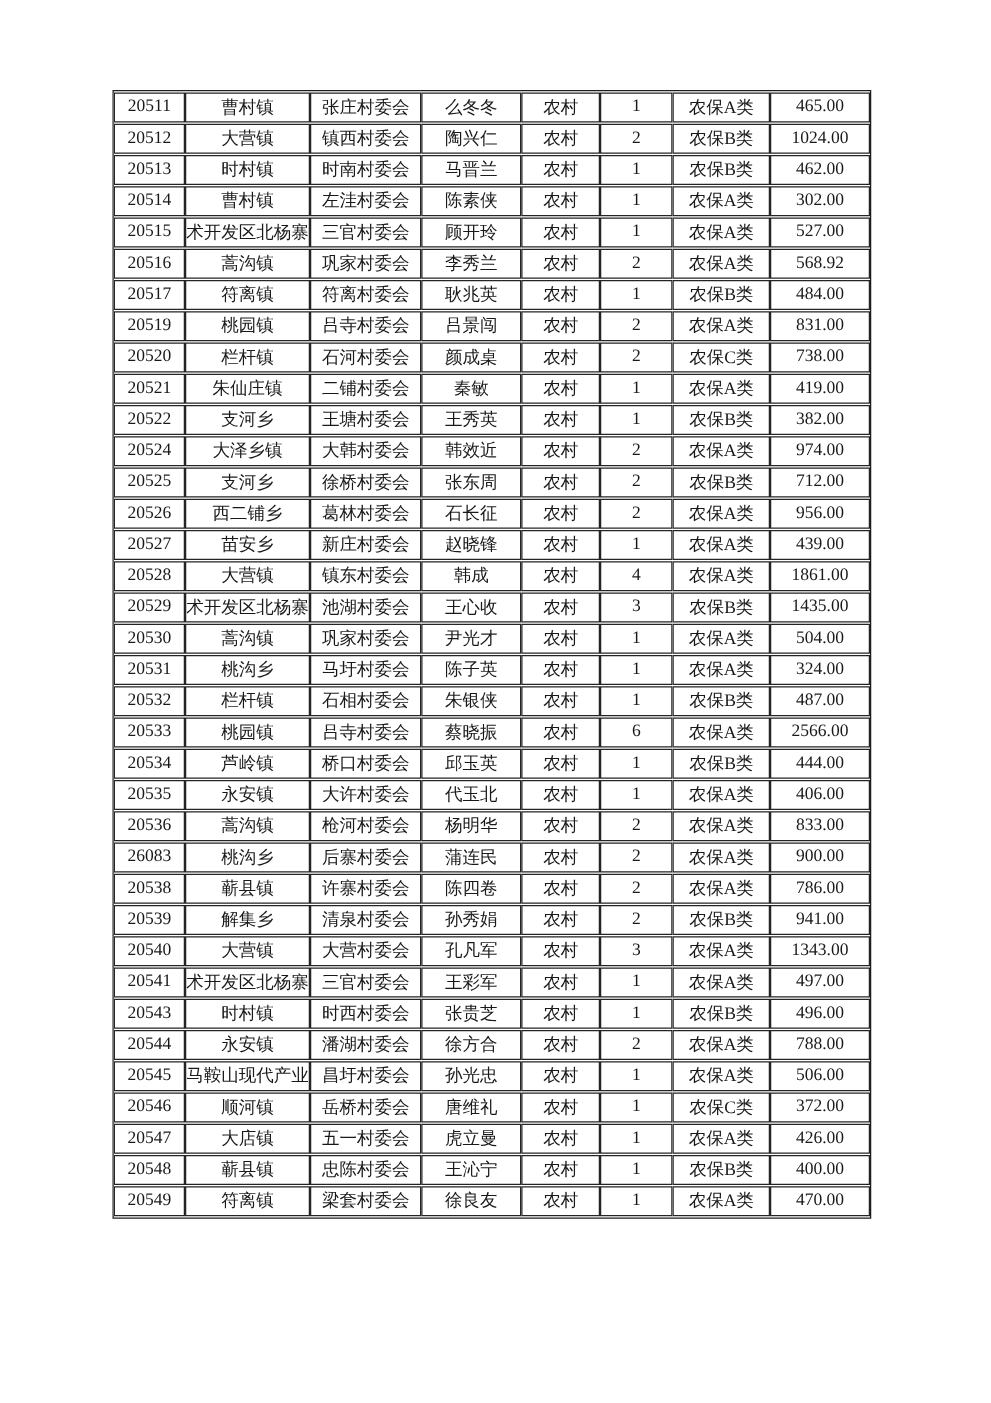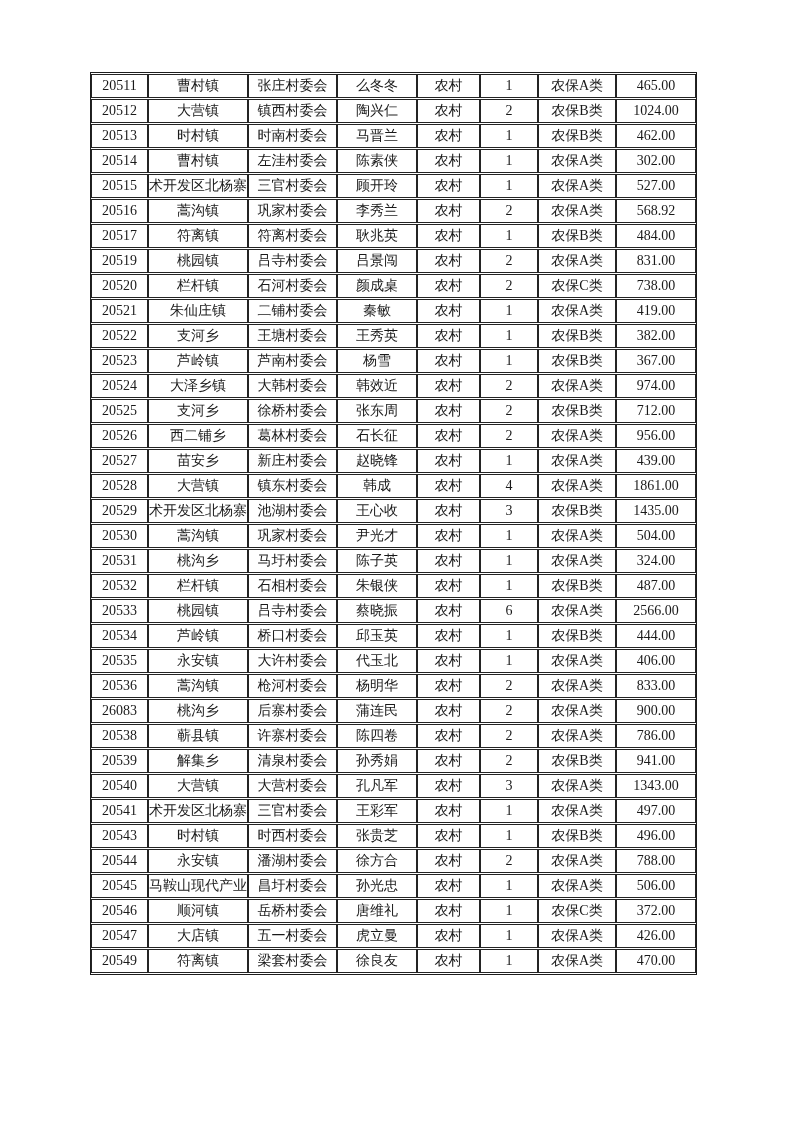--- a/index.html
+++ b/index.html
@@ -177,30 +177,20 @@
     <td>20522</td>
     <td>支河乡</td>
     <td>王塘村委会</td>
     <td>王秀英</td>
     <td>农村</td>
     <td>1</td>
     <td>农保B类</td>
     <td>382.00</td>
   </tr>
 
-  <tr>
-    <td>20523</td>
-    <td>芦岭镇</td>
-    <td>芦南村委会</td>
-    <td>杨雪</td>
-    <td>农村</td>
-    <td>1</td>
-    <td>农保B类</td>
-    <td>367.00</td>
-  </tr>
 
   <tr>
     <td>20524</td>
     <td>大泽乡镇</td>
     <td>大韩村委会</td>
     <td>韩效近</td>
     <td>农村</td>
     <td>2</td>
     <td>农保A类</td>
     <td>974.00</td>
@@ -442,20 +432,30 @@
     <td>20547</td>
     <td>大店镇</td>
     <td>五一村委会</td>
     <td>虎立曼</td>
     <td>农村</td>
     <td>1</td>
     <td>农保A类</td>
     <td>426.00</td>
   </tr>
 
+  <tr>
+    <td>20548</td>
+    <td>蕲县镇</td>
+    <td>忠陈村委会</td>
+    <td>王沁宁</td>
+    <td>农村</td>
+    <td>1</td>
+    <td>农保B类</td>
+    <td>400.00</td>
+  </tr>
 
   <tr>
     <td>20549</td>
     <td>符离镇</td>
     <td>梁套村委会</td>
     <td>徐良友</td>
     <td>农村</td>
     <td>1</td>
     <td>农保A类</td>
     <td>470.00</td>

